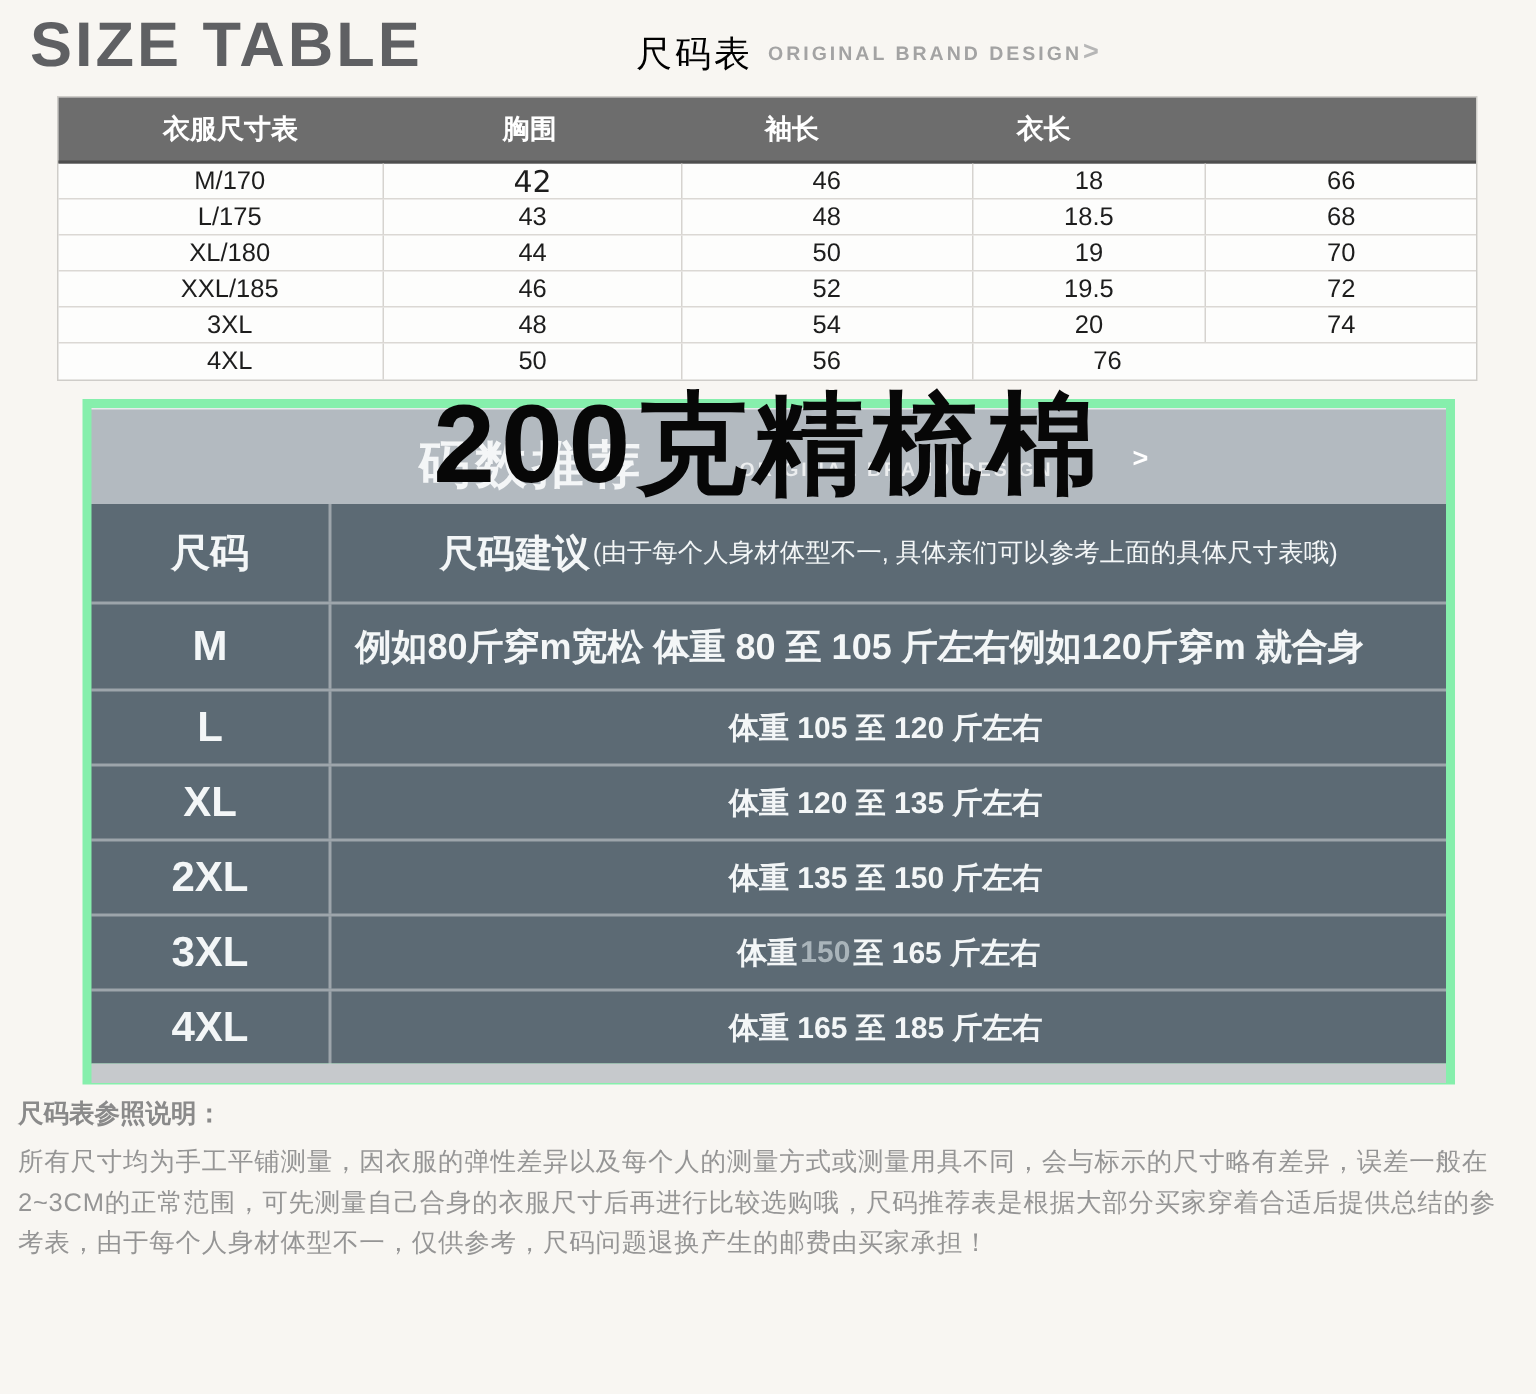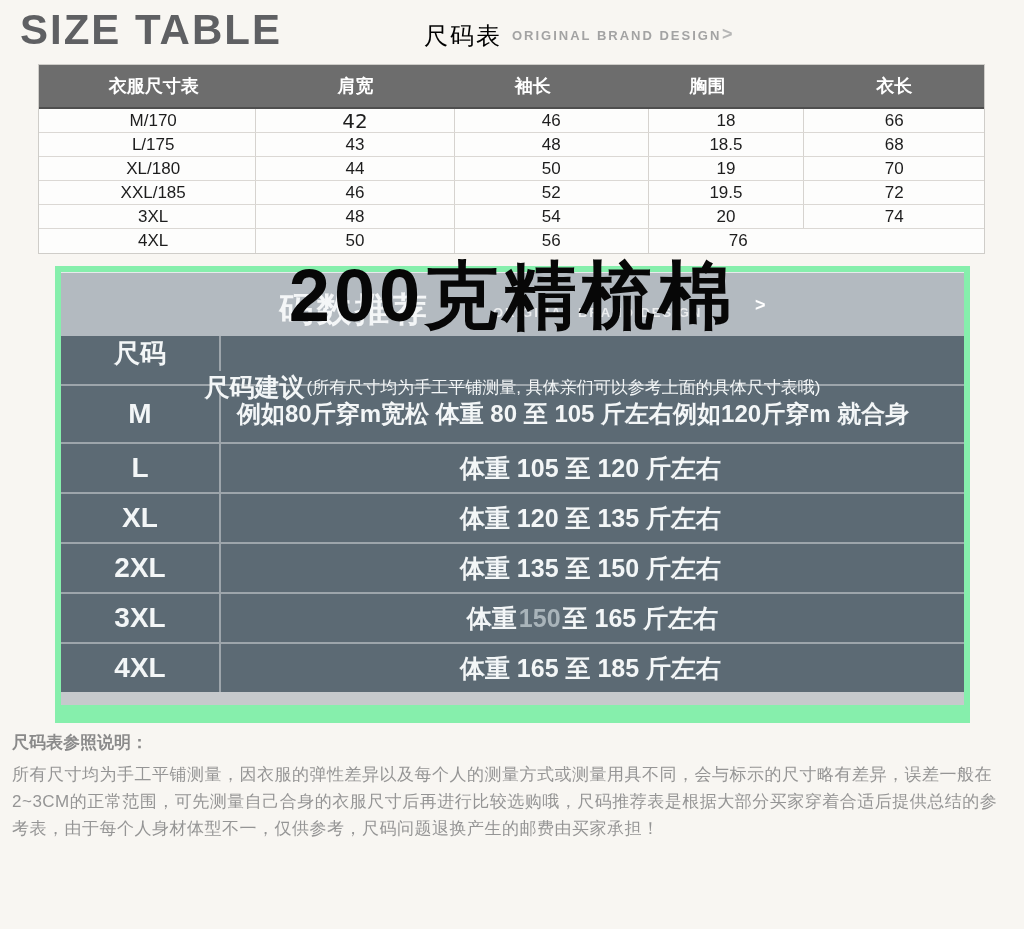--- a/index.html
+++ b/index.html
@@ -87,33 +87,33 @@
   }
   .banner-arrow {
     position:absolute; left:694px; top:22px;
     font-size:18px; color:#ffffff; font-weight:bold;
   }
   .rec-table { background:#5c6a74; }
   .rec-row {
     display:flex; height:50px;
     border-top:2px solid rgba(255,255,255,0.40);
   }
-  .rec-row.header { height:48px; border-top:none;flex-direction:column; }
+  .rec-row.header { height:65px; border-top:none; }
   .rec-row.row-m { height:58px; }
   .rec-size {
     width:160px; flex:none;
     display:flex; align-items:center; justify-content:center;
     color:#f3f6f7; font-size:28px; font-weight:bold;
     border-right:2px solid rgba(255,255,255,0.40);
   }
   .rec-row.header .rec-size { font-size:26px; }
   .rec-sugg {
     flex:1;
     display:flex; align-items:center; justify-content:center;
-    color:#f3f6f7; font-size:25px; font-weight:bold;
+    color:#f3f6f7; font-size:20px; font-weight:bold;
     padding:0 10px; white-space:nowrap;
   }
   .rec-row.header .rec-sugg { font-size:17px; font-weight:normal;border-radius:28px; }
   .rec-row.header .sugg-main { font-size:25px; font-weight:bold; margin-right:2px; }
   .rec-row.row-m .rec-sugg { justify-content:flex-start; padding-left:16px; font-size:24px; }
   .faded { color:#a9b4ba; margin:0 2px; }
   .bottom-strip { height:13px; background:#c6c9cc; margin-top:0; }
 
   
   .footnote { margin:8px 12px 0 12px; }
@@ -131,23 +131,22 @@
 <div class="page-header">
   <div class="main-title">SIZE TABLE</div>
   <div class="sub-cn">尺码表</div>
   <div class="tagline">ORIGINAL BRAND DESIGN</div>
   <div class="hdr-arrow">&gt;</div>
 </div>
 
 <div class="size-table">
   <div class="st-row st-head">
     <div class="st-cell c1">衣服尺寸表</div>
-    <div class="st-cell c2">肩宽</div>
+    <div class="st-cell c3">胸围</div>
     <div class="st-cell c4">袖长</div>
-    <div class="st-cell c3">胸围</div>
     <div class="st-cell c5">衣长</div>
   </div>
 
   <div class="st-row st-body-row">
     <div class="st-cell c1">M/170</div>
     <div class="st-cell c2 big-num">42</div>
     <div class="st-cell c3">46</div>
     <div class="st-cell c4">18</div>
     <div class="st-cell c5">66</div>
   </div>
@@ -194,21 +193,21 @@
     <div class="banner-cn">码数推荐</div>
     <div class="banner-tag">ORIGINAL BRAND DESIGN</div>
     <div class="banner-arrow">&gt;</div>
   </div>
 
   <div class="rec-table">
     <div class="rec-row header">
       <div class="rec-size">尺码</div>
       <div class="rec-sugg">
         <span class="sugg-main">尺码建议</span>
-        <span class="sugg-note">(所有尺寸均为手工平铺测量, 具体亲们可以参考上面的具体尺寸表哦)</span>
+        <span class="sugg-note">(由于每个人身材体型不一, 具体亲们可以参考上面的具体尺寸表哦)</span>
       </div>
     </div>
 
     <div class="rec-row row-m">
       <div class="rec-size">M</div>
       <div class="rec-sugg">
         <span>例如80斤穿m宽松  体重 80 至 105 斤左右例如120斤穿m 就合身</span>
           <span class="faded"></span>
           <span></span>
       </div>

